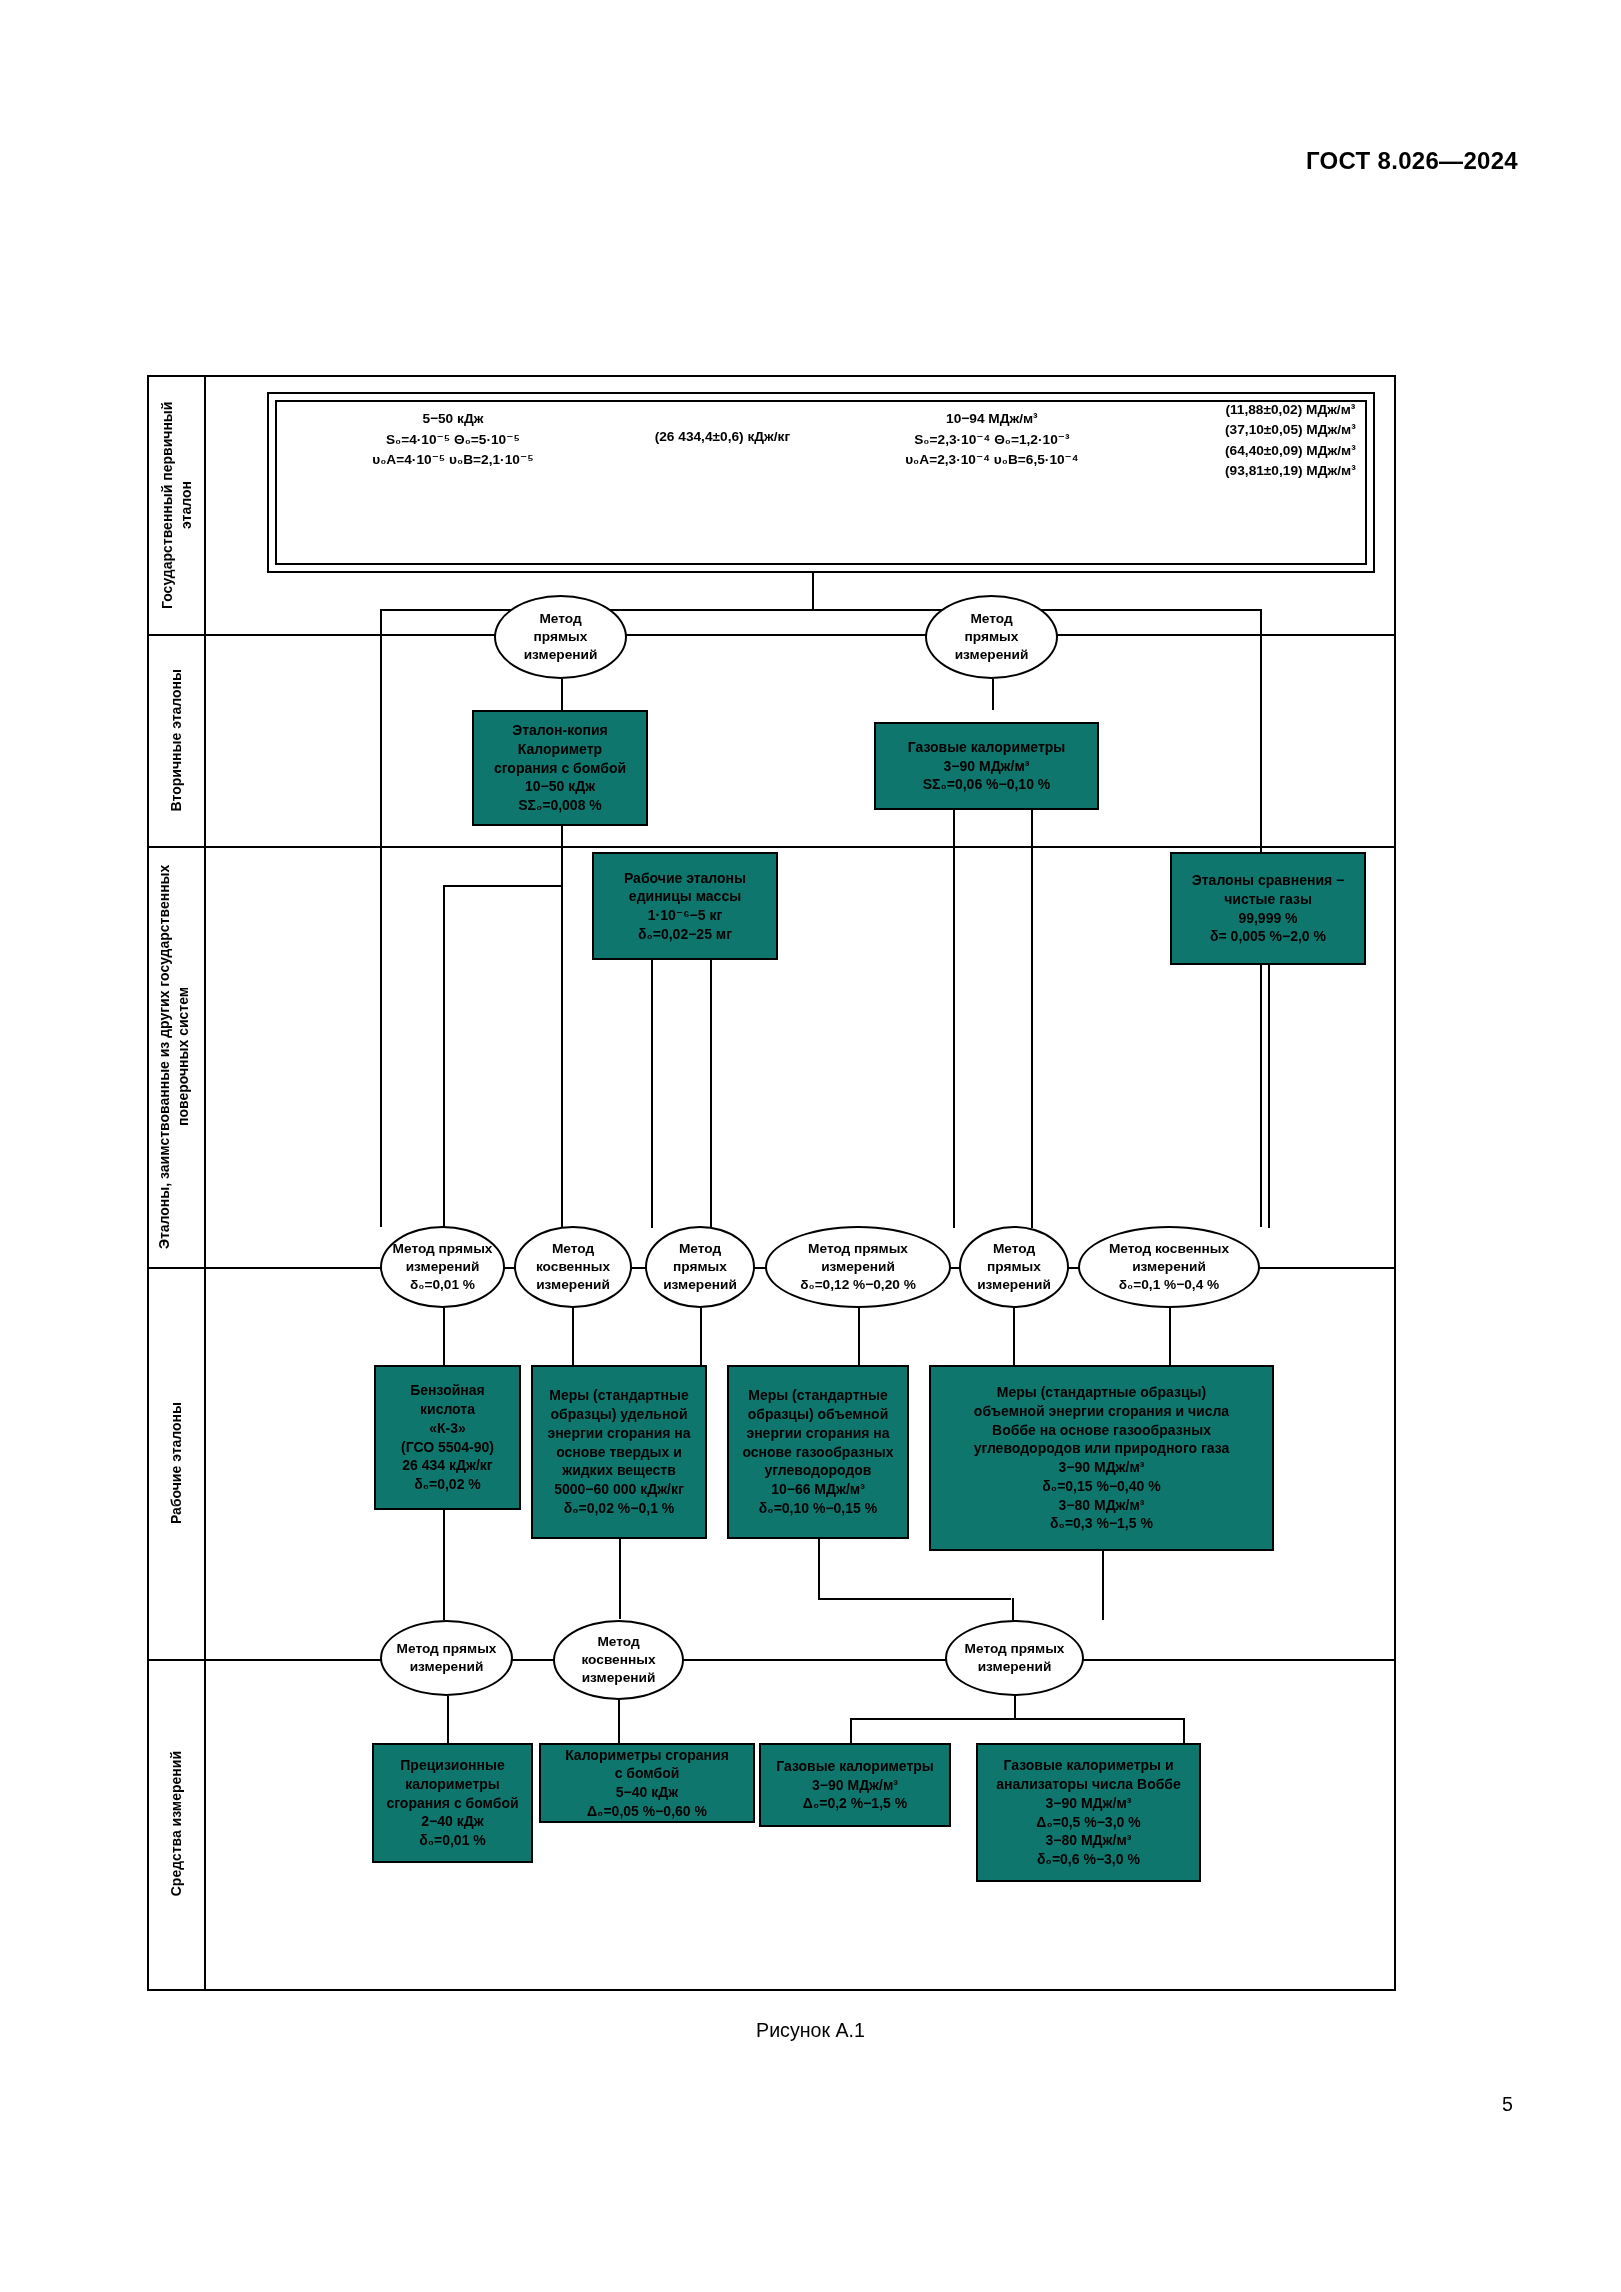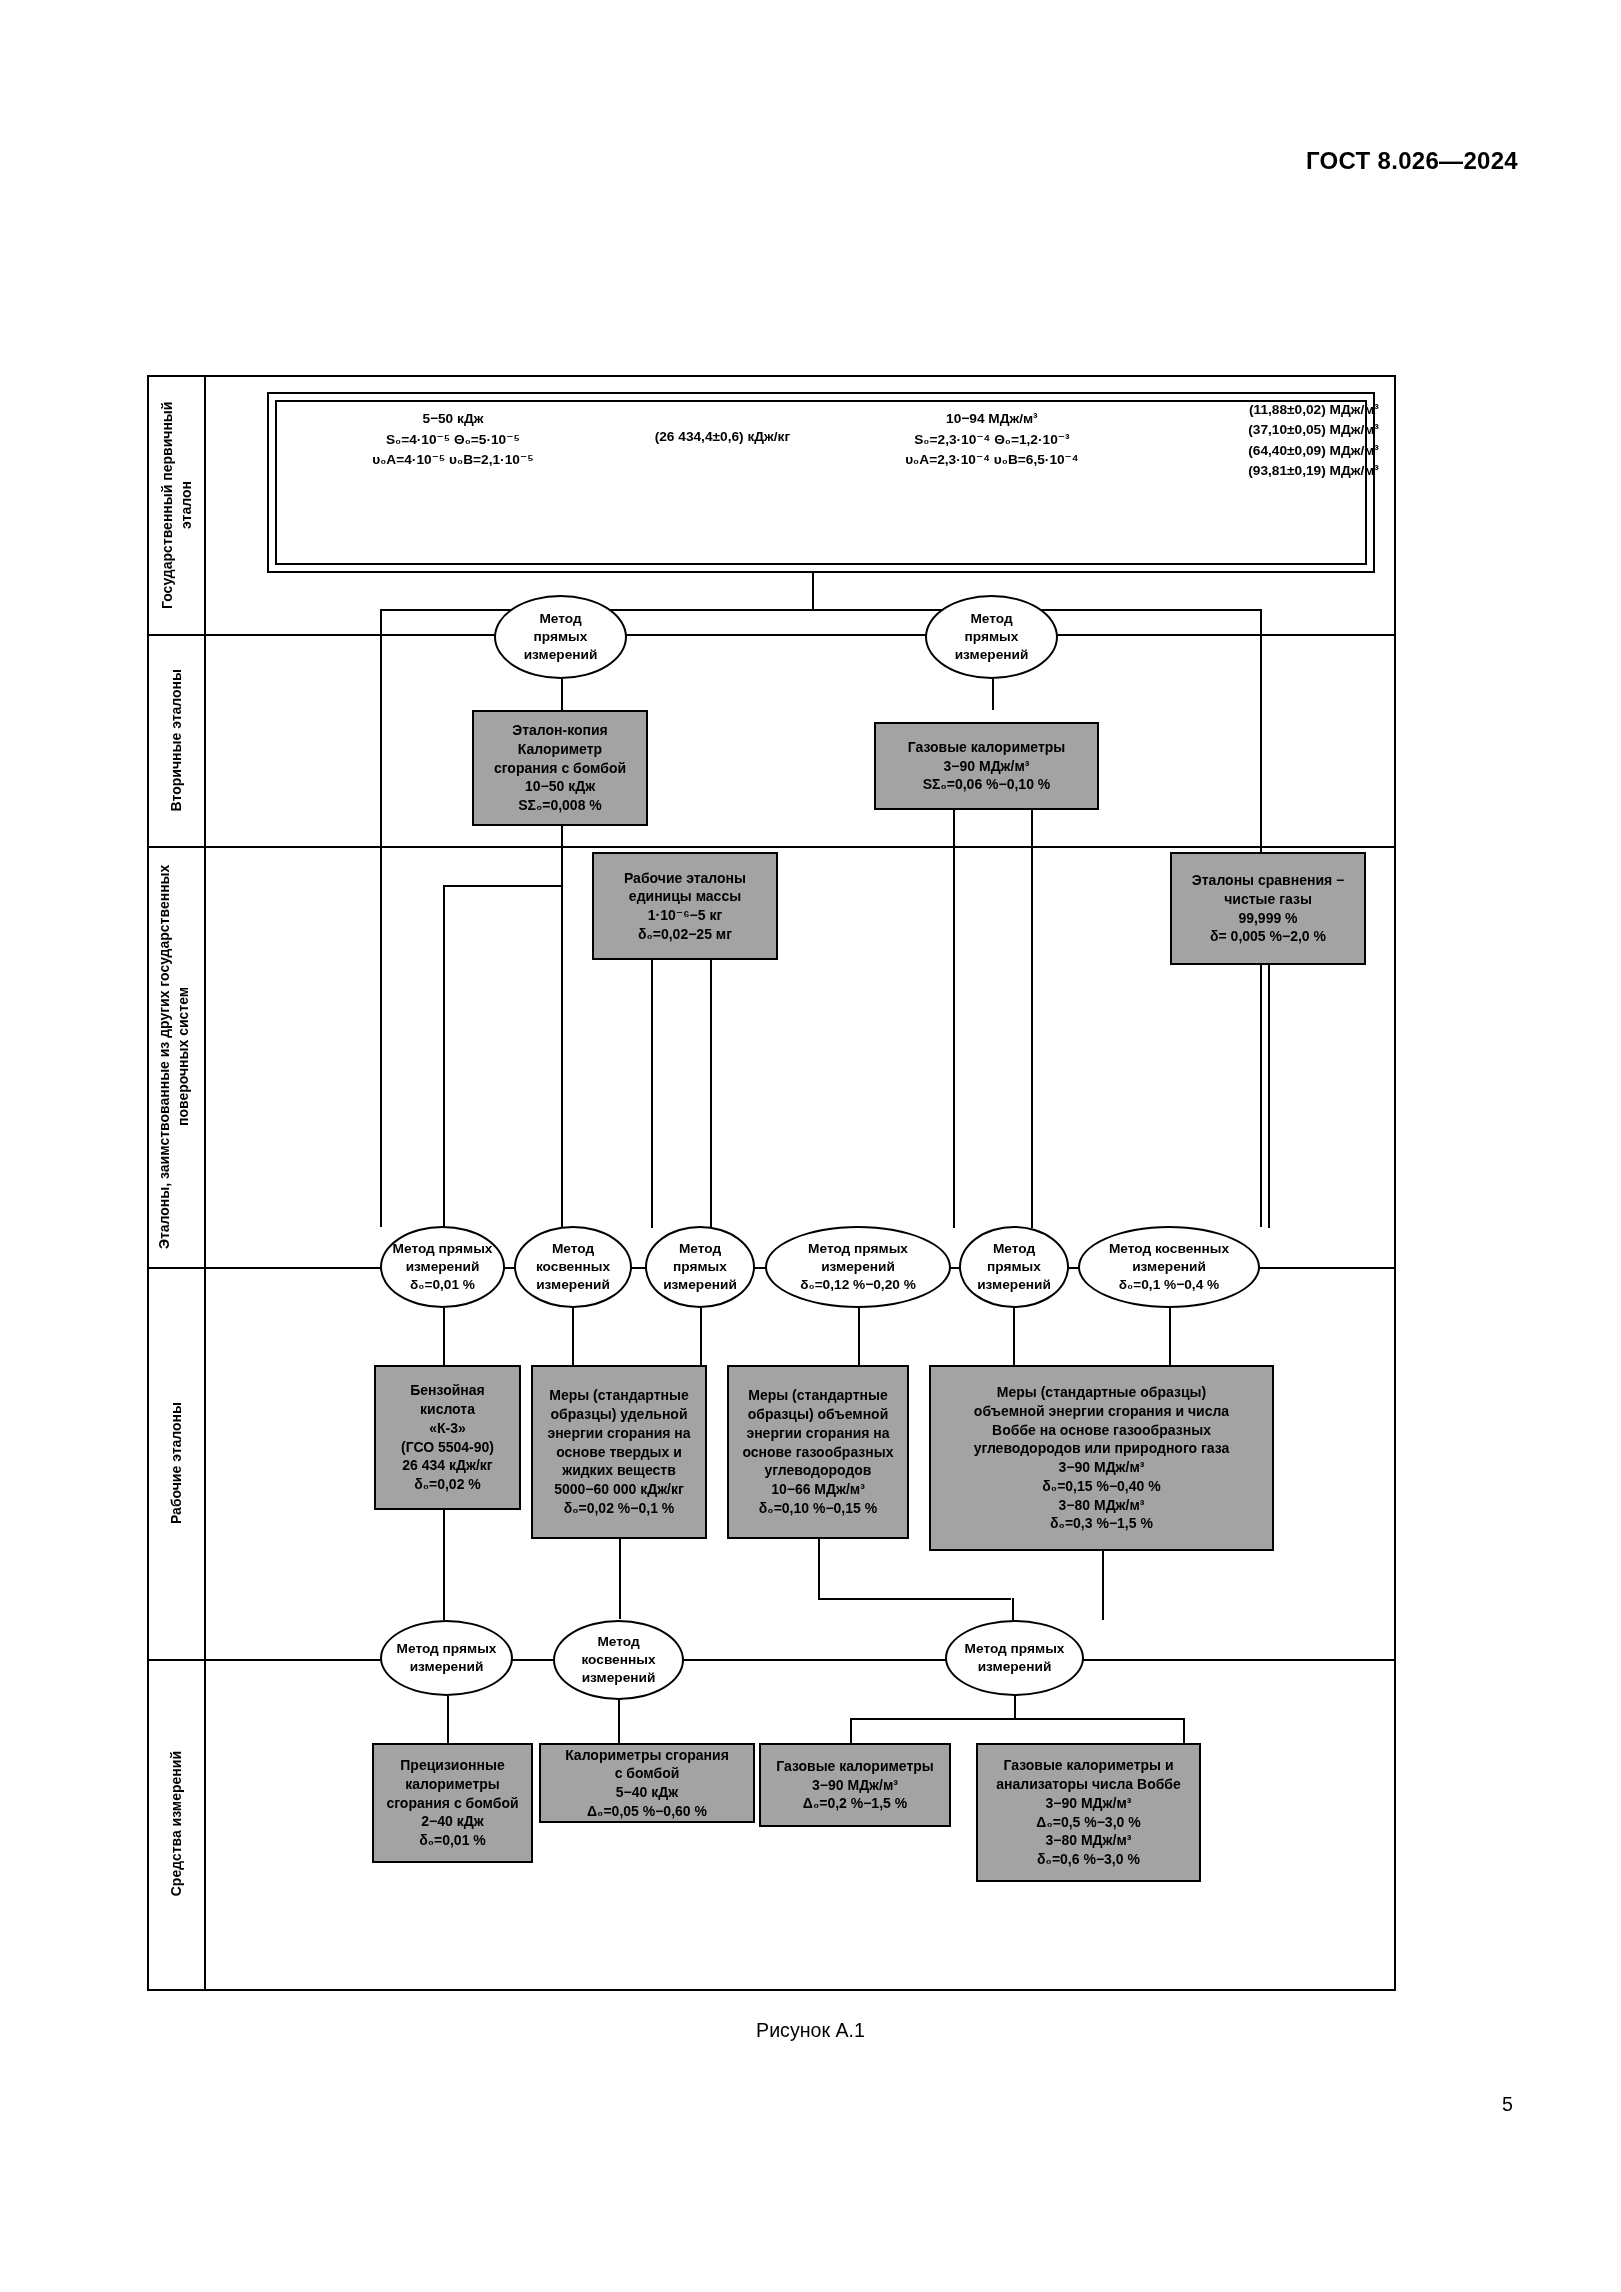--- a/index.html
+++ b/index.html
@@ -19,36 +19,36 @@
   .frame{position:absolute;left:147px;top:375px;width:1245px;height:1612px;
          border:2px solid #000;}
   .lane-label{position:absolute;left:0;width:57px;
               display:flex;align-items:center;justify-content:center;
               border-right:2px solid #000;box-sizing:border-box;}
   .lane-label .vtxt{writing-mode:vertical-rl;transform:rotate(180deg);
                     font-size:14px;font-weight:bold;text-align:center;line-height:1.35;}
   .lane-sep{position:absolute;left:0;width:100%;border-top:2px solid #000;}
 
   
-  .box{position:absolute;border:2.5px solid #000;background:#a3a3a3;box-sizing:border-box;
+  .box{position:absolute;border:2.5px solid #000;background:#0f766e;box-sizing:border-box;
        display:flex;align-items:center;justify-content:center;text-align:center;
        font-size:14px;font-weight:bold;line-height:1.34;padding:3.9px 5.9px;z-index:3;}
   .box.thin{border-width:2px;}
   .ell{position:absolute;border:2.5px solid #000;border-radius:50%;background:#fff;
        box-sizing:border-box;display:flex;align-items:center;justify-content:center;
        text-align:center;font-size:13.7px;font-weight:bold;line-height:1.3;z-index:4;}
 
   .top-outer{position:absolute;border:2.9px solid #000;background:#fff;box-sizing:border-box;z-index:3;}
   .top-inner{position:absolute;border:2px solid #000;box-sizing:border-box;
              left:5.9px;top:5.9px;right:5.9px;bottom:5.9px;display:flex;flex-direction:column;}
   .gpe-title{text-align:center;font-size:16px;font-weight:bold;line-height:1.5;
              padding:11.8px 9.8px 7.8px;border-bottom:2px solid #000;}
   .gpe-body{flex:1;display:flex;align-items:flex-start;padding-top:13.7px;position:relative;}
   .gpe-col{position:absolute;text-align:center;font-size:13.7px;font-weight:bold;line-height:1.5;}
-  .gpe-col.l4{text-align:right;}
+  .gpe-col.l4{text-align:center;margin-left:24px;}
 
   
   .h{position:absolute;height:0;border-top:2px solid #000;z-index:2;}
   .v{position:absolute;width:0;border-left:2px solid #000;z-index:2;}
   .dash{position:absolute;height:0;border-top:2px dashed #000;z-index:1;}
 
   .caption{position:absolute;top:2019px;left:0;width:100%;text-align:center;font-size:19.6px;}
   .pagenum{position:absolute;top:2093px;right:108px;font-size:19.6px;}
 </style>
 </head>

